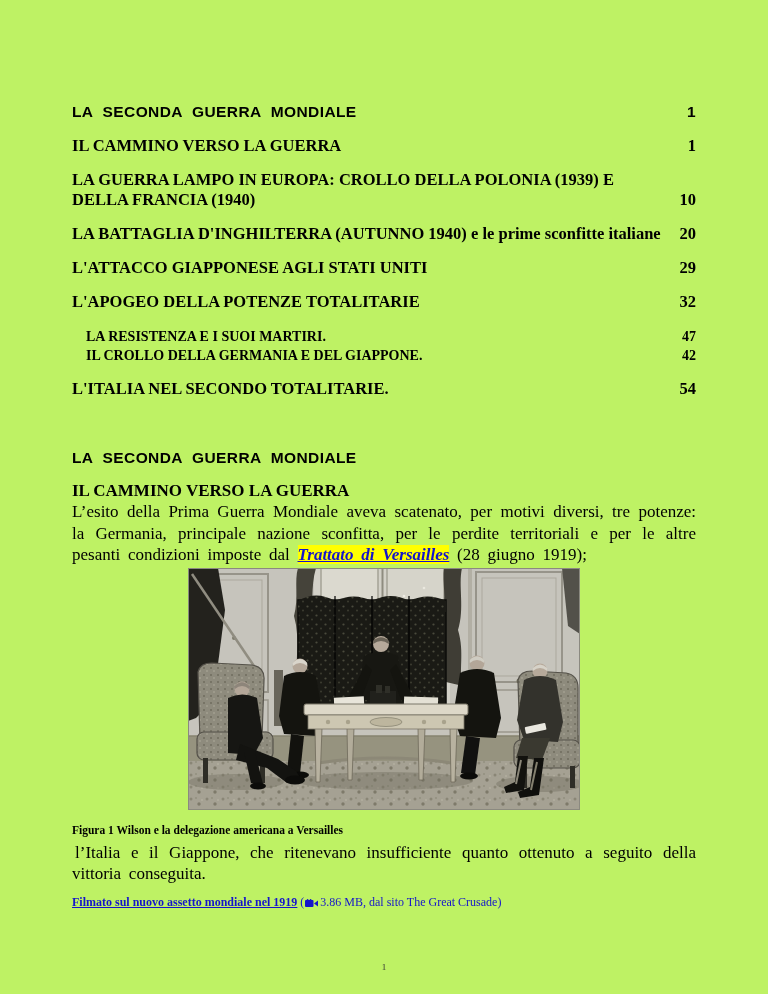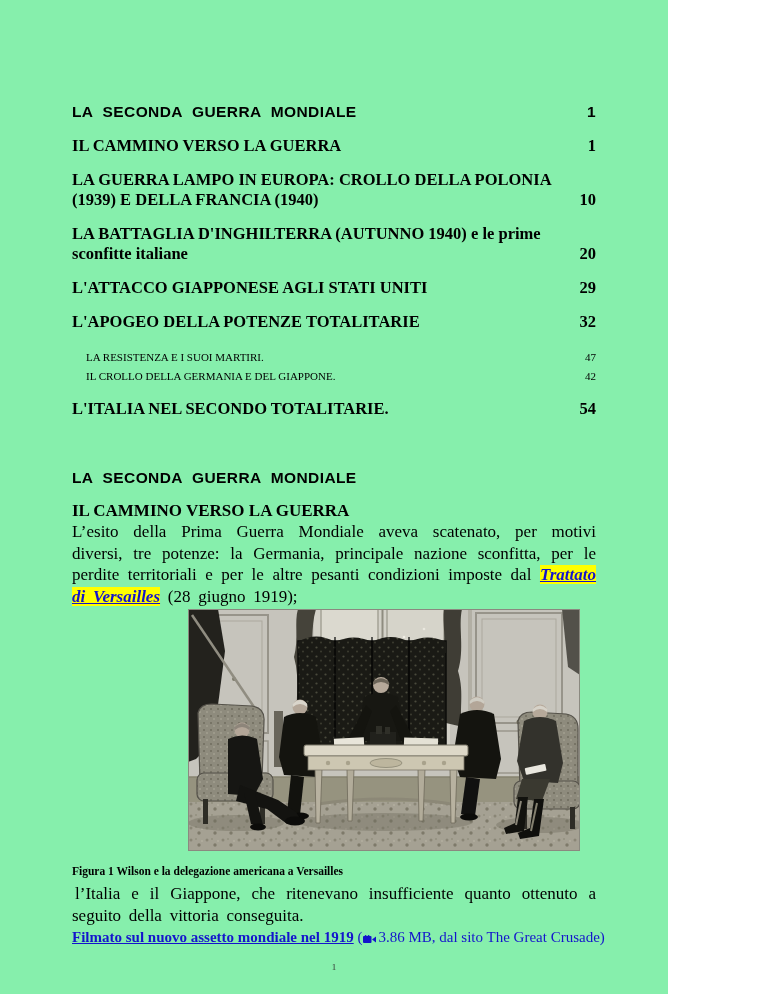--- a/index.html
+++ b/index.html
@@ -1,21 +1,21 @@
 <!DOCTYPE html>
 <html><head>
 <meta charset="utf-8">
 <style>
   * { margin: 0; padding: 0; box-sizing: border-box; }
   html, body { background: #ffffff; }
   .page {
     position: relative;
-    width: 668px;
+    width: 768px;
     height: 994px;
-    background: #86efac;
+    background: #bef264;
     overflow: hidden;
     font-family: "Liberation Serif", serif;
     color: #000000;
   }
   .content { padding: 102px 72px 0 72px; }
 
   
   .toc-row {
     display: flex;
     justify-content: space-between;
@@ -34,22 +34,22 @@
     font-family: "Liberation Sans", sans-serif;
     font-weight: bold;
     font-size: 15.5px;
     line-height: 20px;
     letter-spacing: 0.4px;
     word-spacing: 5px;
   }
   .toc-sans .toc-page { font-family: "Liberation Sans", sans-serif; }
   .toc-sub {
     font-family: "Liberation Serif", serif;
-    font-weight: normal;
-    font-size: 11px;
+    font-weight: bold;
+    font-size: 14px;
     line-height: 18.5px;
     margin-bottom: 0;
     justify-content: center;
   }
   .toc-sub .toc-label { padding-left: 14px; }
   .toc-sub + .toc-bold-after { margin-top: 14px; }
   .tight { margin-bottom: 16px; }
 
   
   .h1-sans {
@@ -87,22 +87,22 @@
   .figure-wrap svg { display: block; }
   .caption {
     margin-top: 13px;
     text-align: left;
     font-weight: bold;
     font-size: 11.5px;
     line-height: 14px;
   }
   .para2 { margin-top: 5px; text-indent: 3px; }
   .media-line {
-    margin-top: 4px;
-    font-size: 15px;
+    margin-top: 10px;
+    font-size: 12px;
     line-height: 15px;
     color: #1414cc;
     white-space: nowrap;
   }
   .media-link-label {
     font-weight: bold;
     text-decoration: underline;
     color: #1414cc;
     cursor: pointer;
   }

